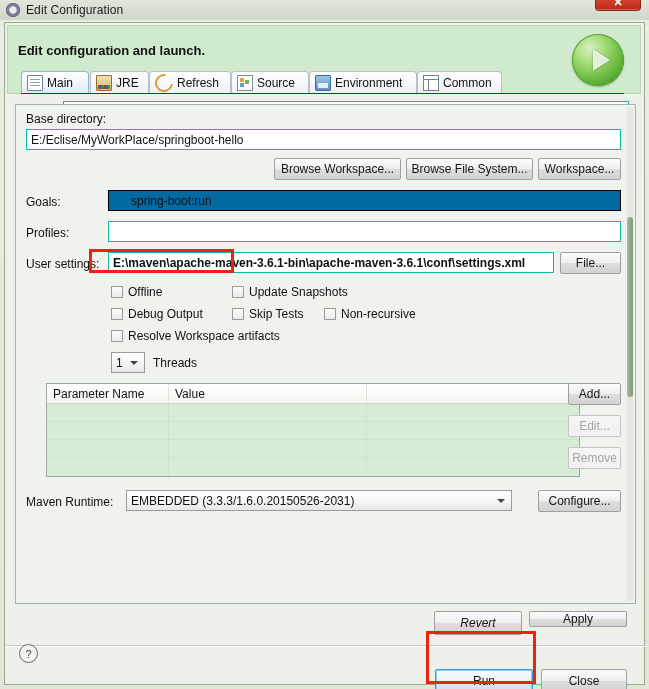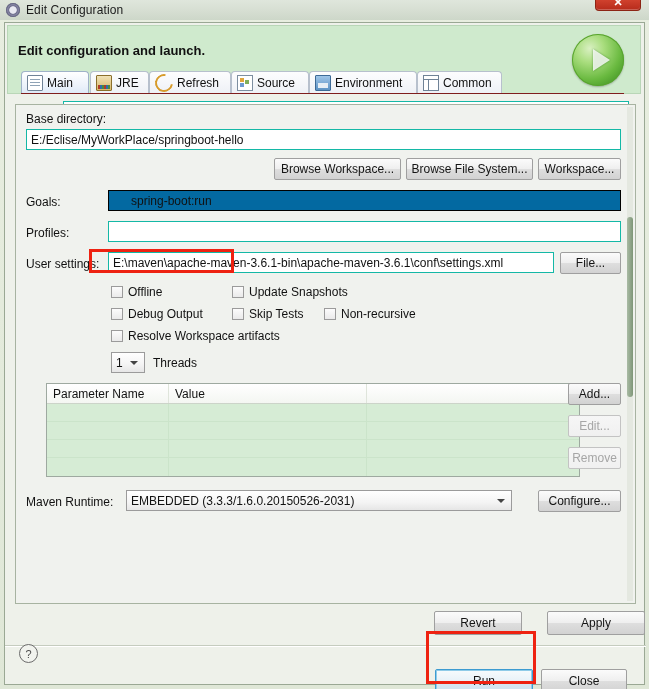--- a/index.html
+++ b/index.html
@@ -462,21 +462,21 @@
       <div class="btn" style="position:absolute; left:390px; top:53px; width:127px; height:22px;">Browse File System...</div>
       <div class="btn" style="position:absolute; left:522px; top:53px; width:83px; height:22px;">Workspace...</div>
 
       <span class="lbl" style="position:absolute; left:10px; top:90px;text-align:center;">Goals:</span>
       <div class="textfield green" style="position:absolute; left:92px; top:85px; width:513px; height:21px; padding-left:22px;">spring-boot:run</div>
 
       <span class="lbl" style="position:absolute; left:10px; top:121px;">Profiles:</span>
       <div class="textfield" style="position:absolute; left:92px; top:116px; width:513px; height:21px;"></div>
 
       <span class="lbl" style="position:absolute; left:10px; top:152px;">User settings:</span>
-      <div class="textfield" style="position:absolute; left:92px; top:147px; width:446px; height:21px;">E:\maven\apache-maven-3.6.1-bin\apache-maven-3.6.1\conf\settings.xml</div>
+      <div class="textfield" style="position:absolute; left:92px; top:147px; width:446px; height:21px;font-weight:bold;">E:\maven\apache-maven-3.6.1-bin\apache-maven-3.6.1\conf\settings.xml</div>
       <div class="btn" style="position:absolute; left:544px; top:147px; width:61px; height:22px;">File...</div>
 
       <label class="cb" style="position:absolute; left:95px; top:180px;">
         <span class="box"></span>
         <span>Offline</span>
       </label>
       <label class="cb" style="position:absolute; left:216px; top:180px;">
         <span class="box"></span>
         <span>Update Snapshots</span>
       </label>
@@ -544,22 +544,22 @@
         <span>EMBEDDED (3.3.3/1.6.0.20150526-2031)</span>
         <span class="arrow"></span>
       </div>
       <div class="btn" style="position:absolute; left:522px; top:385px; width:83px; height:22px;">Configure...</div>
 
       <div class="panel-scrollbar">
         <div class="thumb"></div>
       </div>
     </div>
 
-    <div class="btn" style="position:absolute; left:429px; top:588px; width:88px; height:24px;">Revert</div>
-    <div class="btn" style="position:absolute; left:524px; top:588px; width:98px; height:24px;margin-left:18px;">Apply</div>
+    <div class="btn" style="position:absolute; left:429px; top:588px; width:88px; height:24px;font-style:italic;">Revert</div>
+    <div class="btn" style="position:absolute; left:524px; top:588px; width:98px; height:16px;">Apply</div>
 
     <div class="sep" style="top:622px;"></div>
 
     <div class="help-icon" style="left:14px; top:621px;">?</div>
 
     <div class="btn focus" style="position:absolute; left:430px; top:646px; width:98px; height:24px;">Run</div>
     <div class="btn" style="position:absolute; left:536px; top:646px; width:86px; height:24px;">Close</div>
   </div>
 
   <div class="annot" style="left:89px; top:249px; width:145px; height:24px;"></div>

